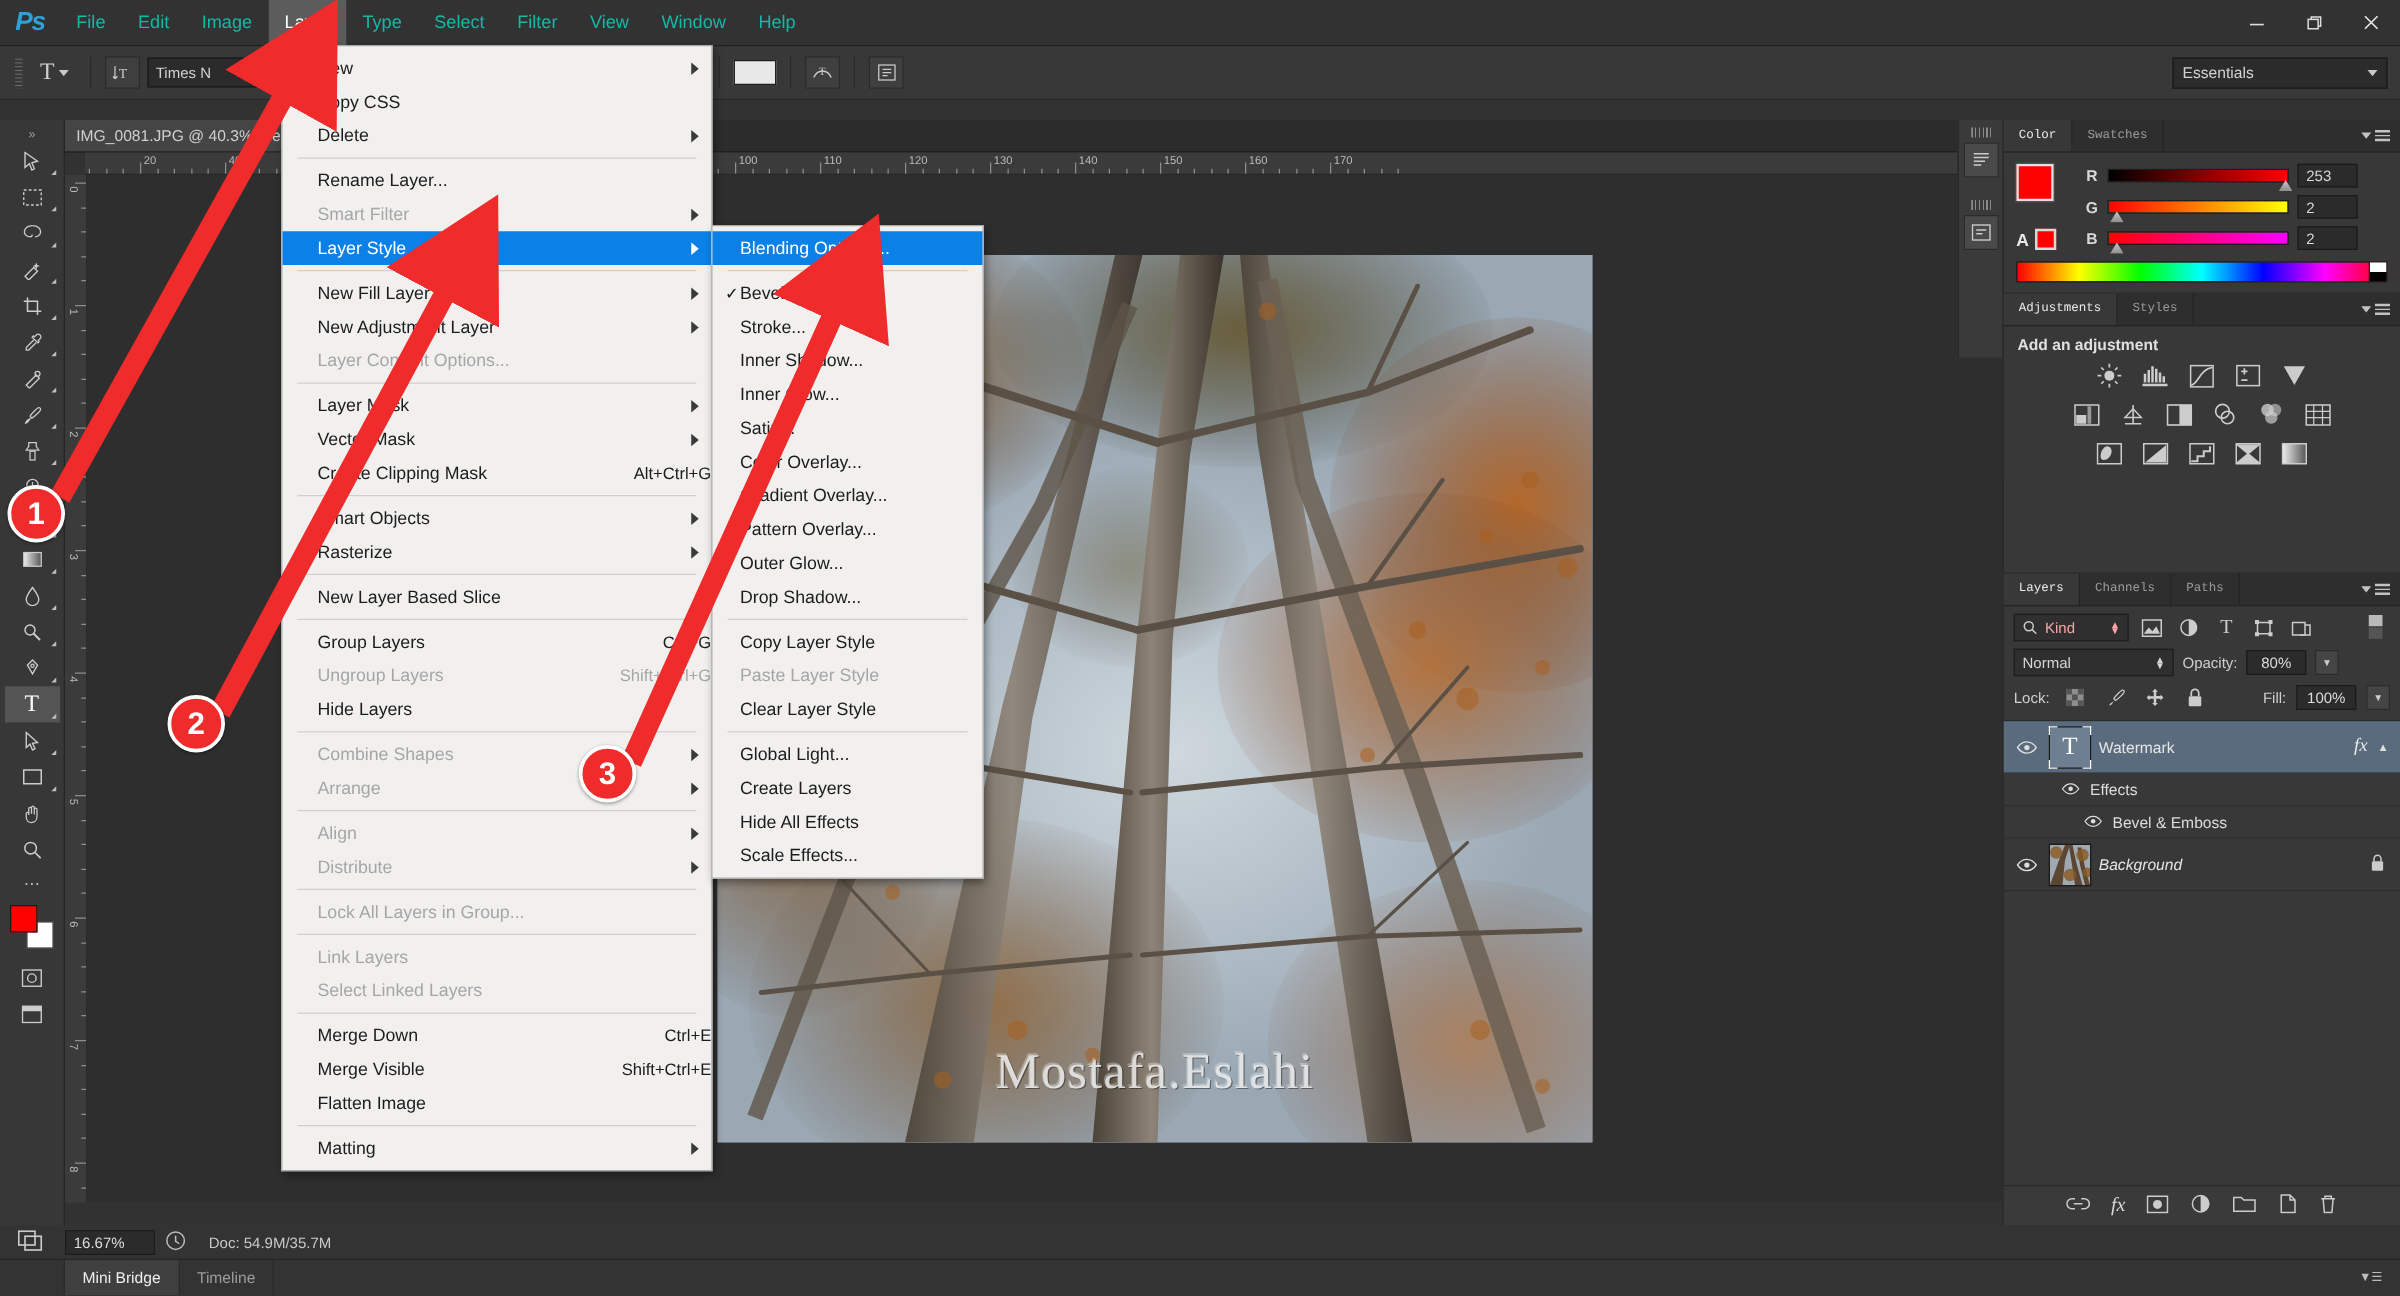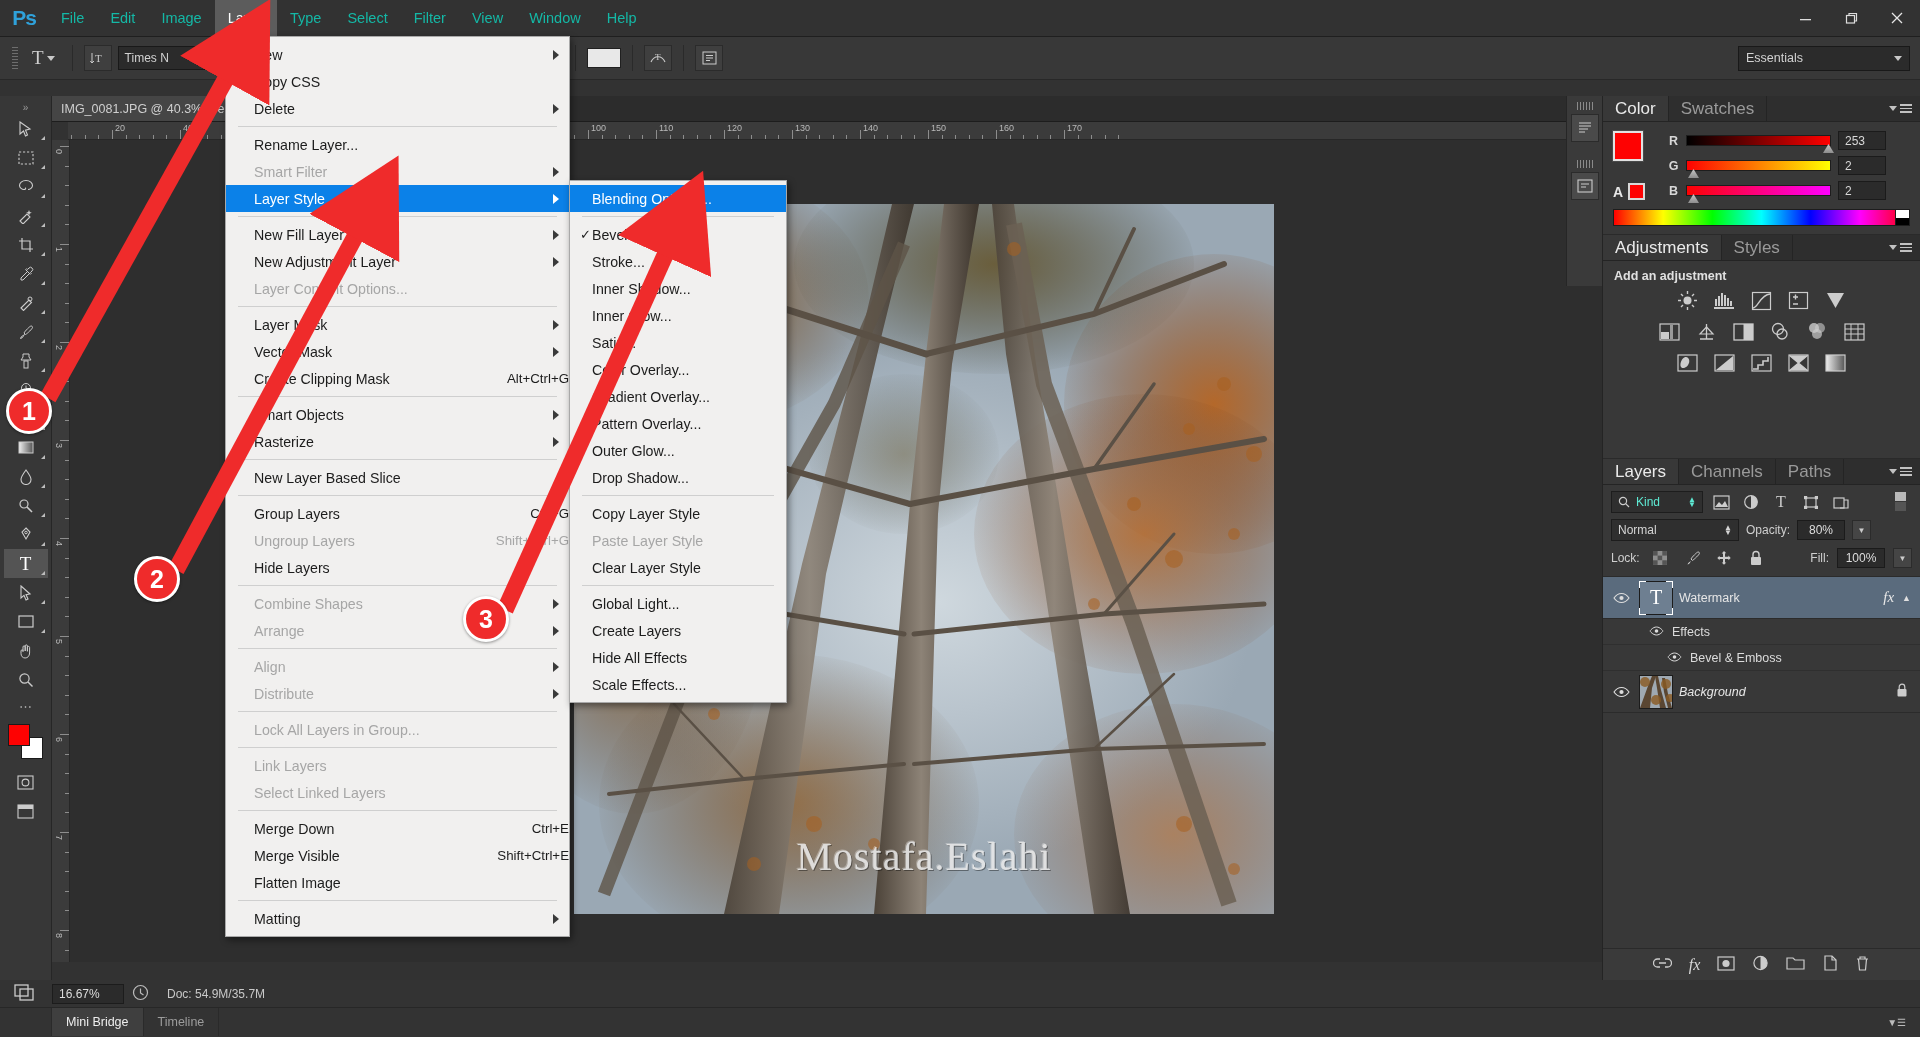--- a/index.html
+++ b/index.html
@@ -16,21 +16,21 @@
 
   
   .titlebar {
     position: absolute; left: 0; top: 0; width: 1920px; height: 37px;
     background: #323232; display: flex; align-items: center;
     border-bottom: 1px solid #1f1f1f;
   }
   .ps-logo {
     width: 48px; height: 37px; display: flex; align-items: center;
     justify-content: center; color: #2fa1da;
-    font-size: 21px; font-weight: bold; 
+    font-size: 21px; font-weight: bold; font-style: italic;
     letter-spacing: -1px;
   }
   .menubar { display: flex; align-items: center; height: 37px; }
   .menubar .mi {
     padding: 0 13px; height: 37px; line-height: 37px;
     font-size: 14.5px; color: #14b8a6; cursor: default; white-space: nowrap;
   }
   .menubar .mi.active { background: #5c5c5c; color: #fff; }
   .winbtns { margin-left: auto; display: flex; height: 37px; }
   .winbtn {
@@ -163,22 +163,22 @@
   .collapse-arrows {
     position: absolute; right: 322px; top: 98px; color: #b6b6b6; font-size: 11px;
   }
 
   .panel { background: #383838; }
   .panel-tabs {
     display: flex; align-items: stretch; height: 26px; background: #2e2e2e;
     border-bottom: 1px solid #242424; position: relative;
   }
   .ptab {
-    padding: 0 12px; display: flex; align-items: center; font-size: 17px;
-    color: #9a9a9a; border-right: 1px solid #242424;
+    padding: 0 12px; display: flex; align-items: center; font-size: 10px;
+    color: #9a9a9a; border-right: 1px solid #242424; font-family: Liberation Mono, monospace;
   }
   .ptab.on { background: #383838; color: #eaeaea; }
   .pmenu {
     margin-left: auto; display: flex; align-items: center; gap: 3px;
     padding-right: 8px; color: #c2c2c2;
   }
   .pmenu .tri { width: 0;height: 0;border-left: 4px solid transparent;
     border-right: 4px solid transparent;border-top: 5px solid #c2c2c2; }
   .pmenu .lines { display: flex; flex-direction: column; gap: 2px; }
   .pmenu .lines i { display: block; width: 12px; height: 1.5px; background: #c2c2c2; }
@@ -212,21 +212,21 @@
   .adjrow { display: flex; gap: 9px; justify-content: center; margin-bottom: 8px; }
   .adjicon {
     width: 28px; height: 23px; display: flex; align-items: center; justify-content: center;
     color: #cacaca;
   }
 
   
   .lay-filter { display: flex; align-items: center; gap: 6px; padding: 6px 8px; }
   .kindbox {
     background: #2f2f2f; border: 1px solid #1d1d1d; height: 22px; width: 92px;
-    display: flex; align-items: center; gap: 6px; padding: 0 6px; font-size: 12px; color: #5eead4;
+    display: flex; align-items: center; gap: 6px; padding: 0 6px; font-size: 12px; color: #fca5a5;
   }
   .kindbox .updn { margin-left: auto; display: flex; flex-direction: column; line-height: 5px; font-size: 8px; }
   .ficon { width: 24px; height: 22px; display: flex; align-items: center;
     justify-content: center; color: #cccccc; }
   .lay-blend { display: flex; align-items: center; gap: 7px; padding: 0 8px 6px; }
   .blendbox {
     background: #2f2f2f; border: 1px solid #1d1d1d; height: 22px; width: 128px;
     display: flex; align-items: center; padding: 0 6px; font-size: 12px; color: #d5d5d5;
   }
   .blendbox .updn { margin-left: auto; display: flex; flex-direction: column; line-height: 5px; font-size: 8px; }

